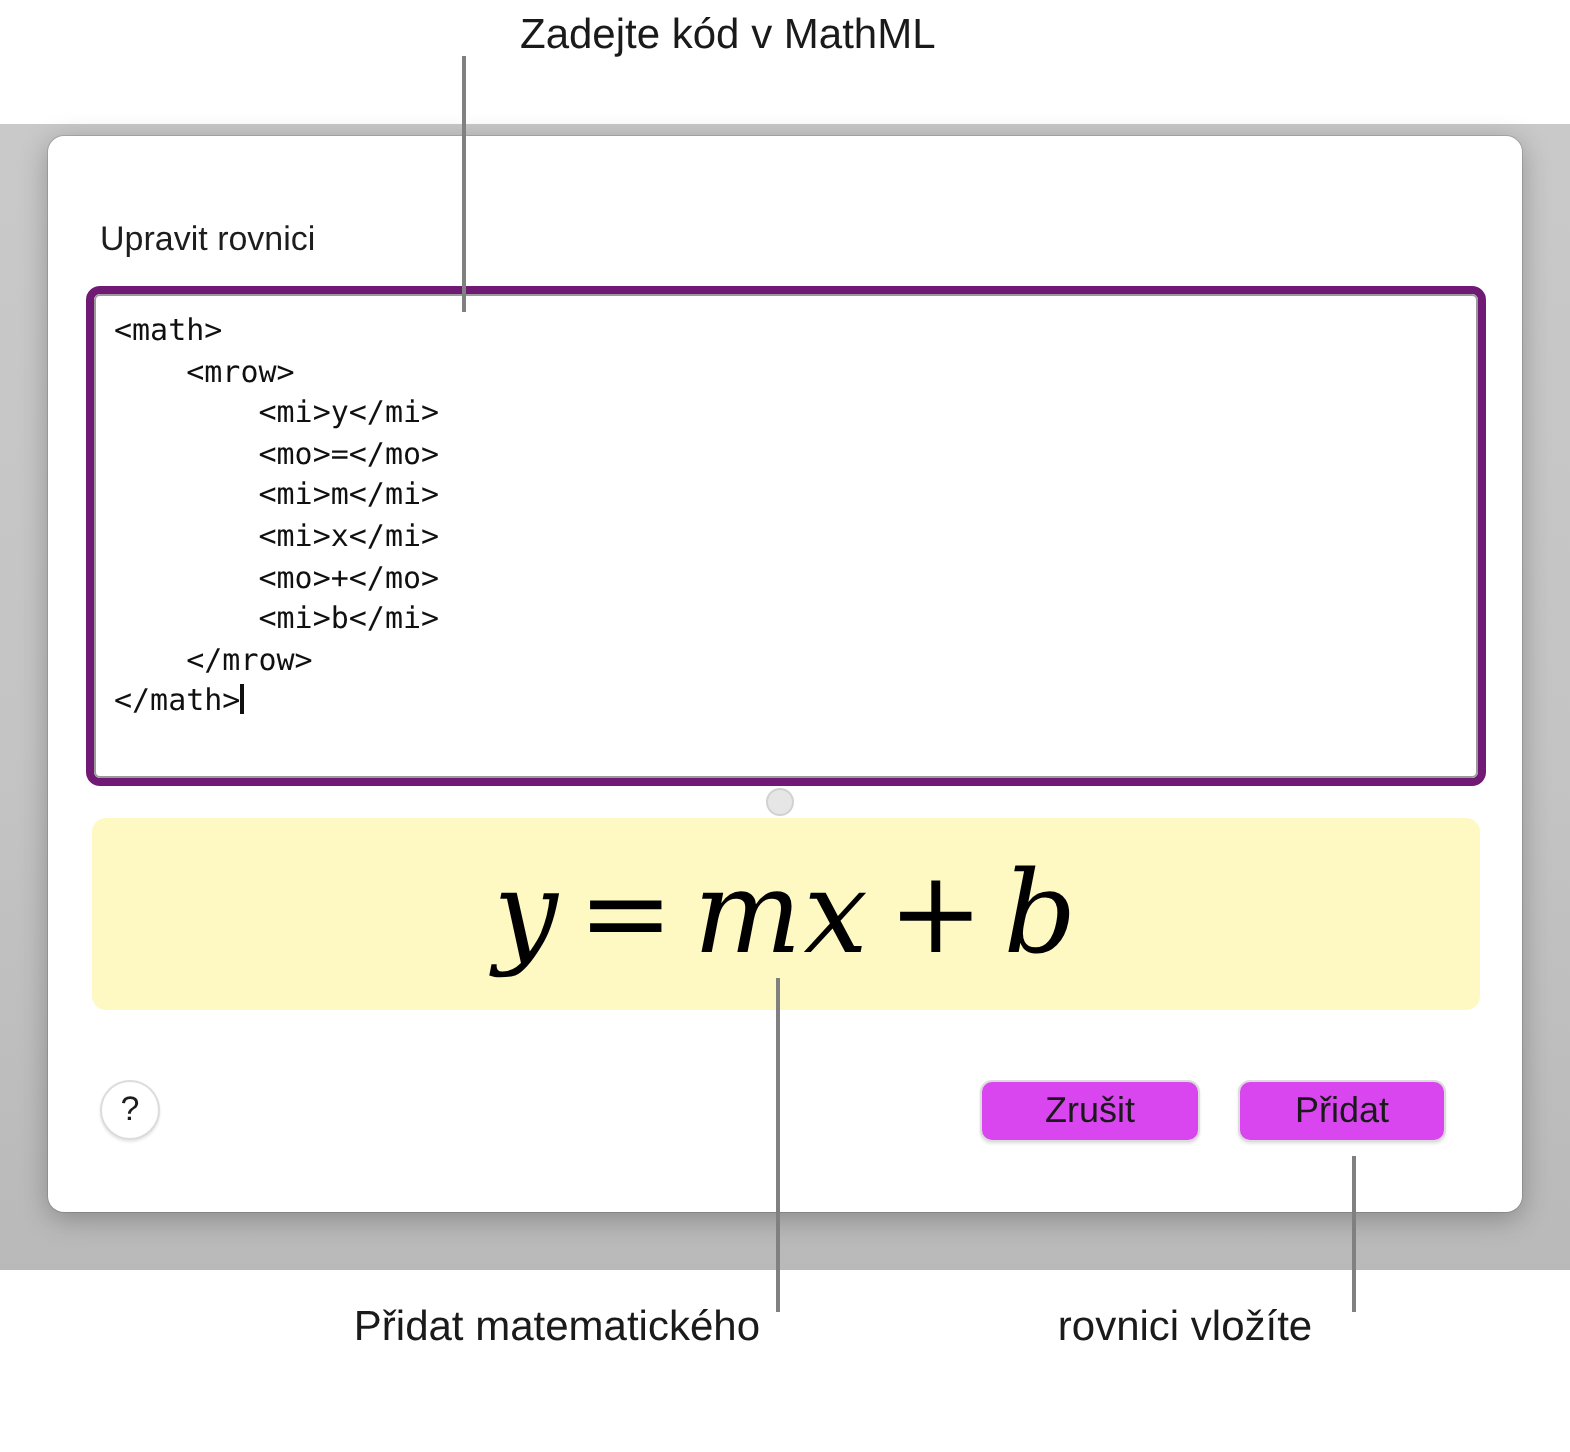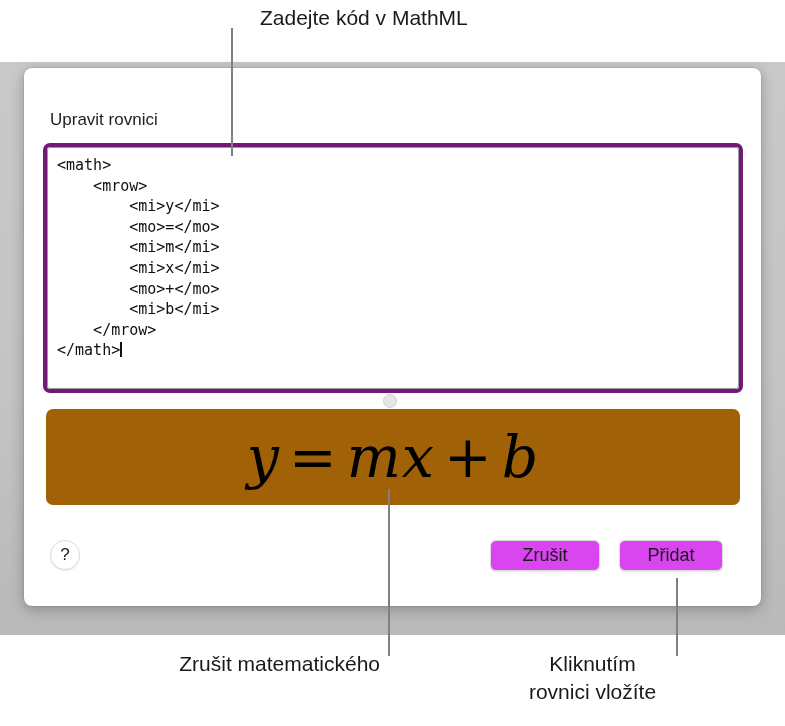--- a/index.html
+++ b/index.html
@@ -120,21 +120,21 @@
     z-index: 20;
   }
 
   
   .preview {
     position: absolute;
     left: 22px;
     top: 341px;
     width: 694px;
     height: 96px;
-    background: #a16207;
+    background: #fef9c3;
     border-radius: 7px;
     display: flex;
     align-items: center;
     justify-content: center;
     text-align: center;
   }
   .equation {
     font-family: "DejaVu Serif", "Liberation Serif", serif;
     font-style: italic;
     font-size: 57px;
@@ -240,19 +240,18 @@
   <button class="btn" id="btn-cancel">Zrušit</button>
   <button class="btn" id="btn-add">Přidat</button>
 </div>
 
 <div class="grip"></div>
 
 <div class="leader" id="leader-preview"></div>
 <div class="leader" id="leader-add"></div>
 
 <div class="callout-bottom" id="callout-preview">
-  <div>Zrušit matematického</div>
+  <div>Přidat matematického</div>
 </div>
 
 <div class="callout-bottom" id="callout-add">
-  <div>Kliknutím</div>
   <div>rovnici vložíte</div>
 </div>
 
 </body></html>

